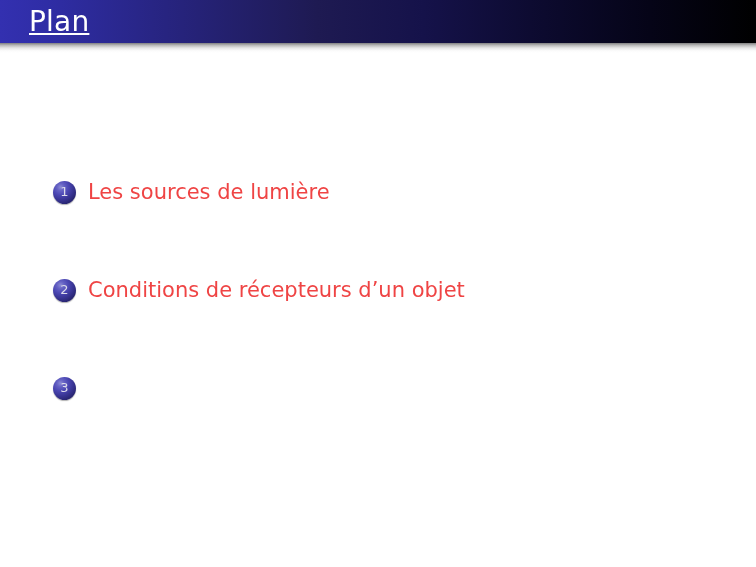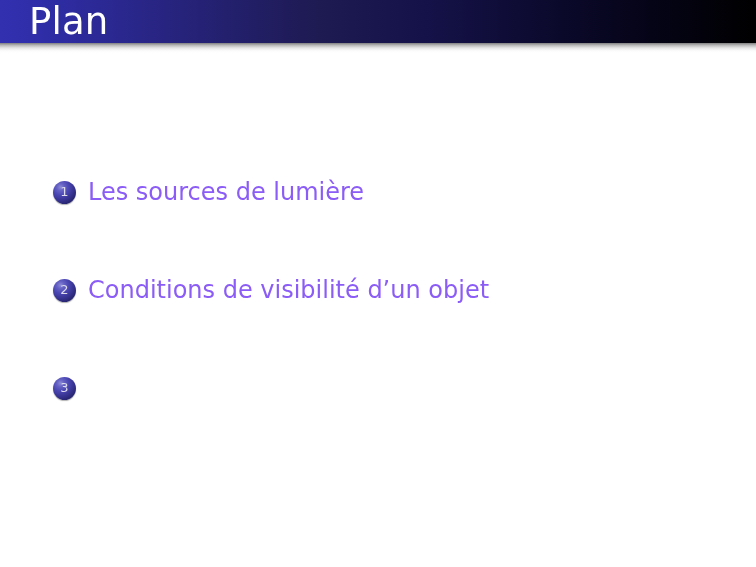--- a/index.html
+++ b/index.html
@@ -30,26 +30,27 @@
         #15124a 56%,
         #0c0a2e 72%,
         #050417 86%,
         #000000 100%);
   }
   .slide-title {
     position: absolute;
     left: 29px;
     top: 4px;
     color: #ffffff;
-    font-size: 37px;
+    font-size: 28px;
     font-weight: 400;
     line-height: 36px;
     letter-spacing: 0.2px;
     font-family: "DejaVu Sans", sans-serif;
     white-space: nowrap;
+    text-decoration: underline;
   }
   .header-shadow {
     position: absolute;
     left: 0;
     top: 43px;
     width: 756px;
     height: 10px;
     background: linear-gradient(to bottom,
         rgba(120,120,120,0.95) 0%,
         rgba(160,160,160,0.75) 22%,
@@ -101,22 +102,22 @@
     color: #dcdcea;
     font-size: 13px;
     line-height: 13px;
     font-family: "DejaVu Sans", sans-serif;
     position: relative;
     top: -0.5px;
   }
 
   .toc-label {
     margin-left: 12px;
-    color: #8b5cf6;
-    font-size: 24px;
+    color: #ef4444;
+    font-size: 21px;
     line-height: 24px;
     font-family: "DejaVu Sans", sans-serif;
     white-space: pre;
   }
   .toc-item-3 .toc-label { margin-left: 12px; }
 </style>
 </head>
 <body>
 
 <div class="slide-header">
@@ -130,21 +131,21 @@
     <span class="toc-badge">
       <span class="toc-badge-num">1</span>
     </span>
     <span class="toc-label">Les sources de lumière</span>
   </div>
 
   <div class="toc-item toc-item-2">
     <span class="toc-badge">
       <span class="toc-badge-num">2</span>
     </span>
-    <span class="toc-label">Conditions de visibilité d’un objet</span>
+    <span class="toc-label">Conditions de récepteurs d’un objet</span>
   </div>
 
   <div class="toc-item toc-item-3">
     <span class="toc-badge">
       <span class="toc-badge-num">3</span>
     </span>
   </div>
 
 </div>
 

